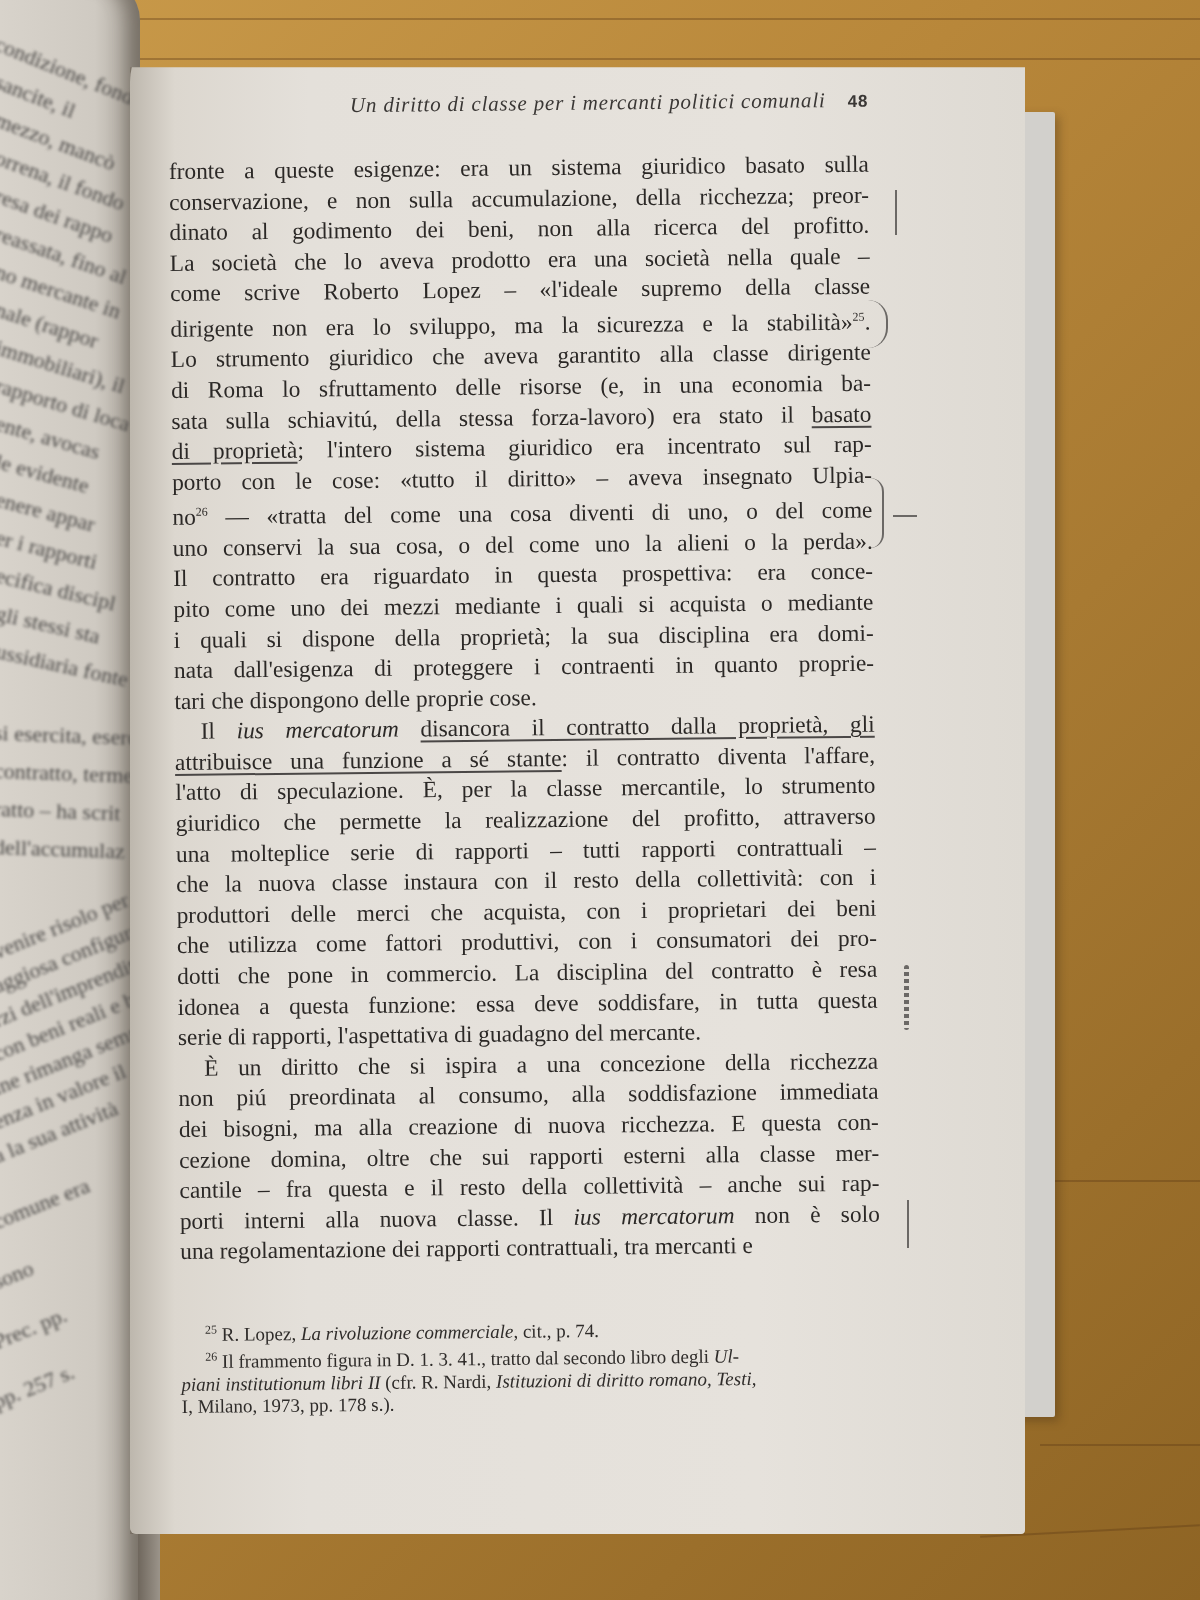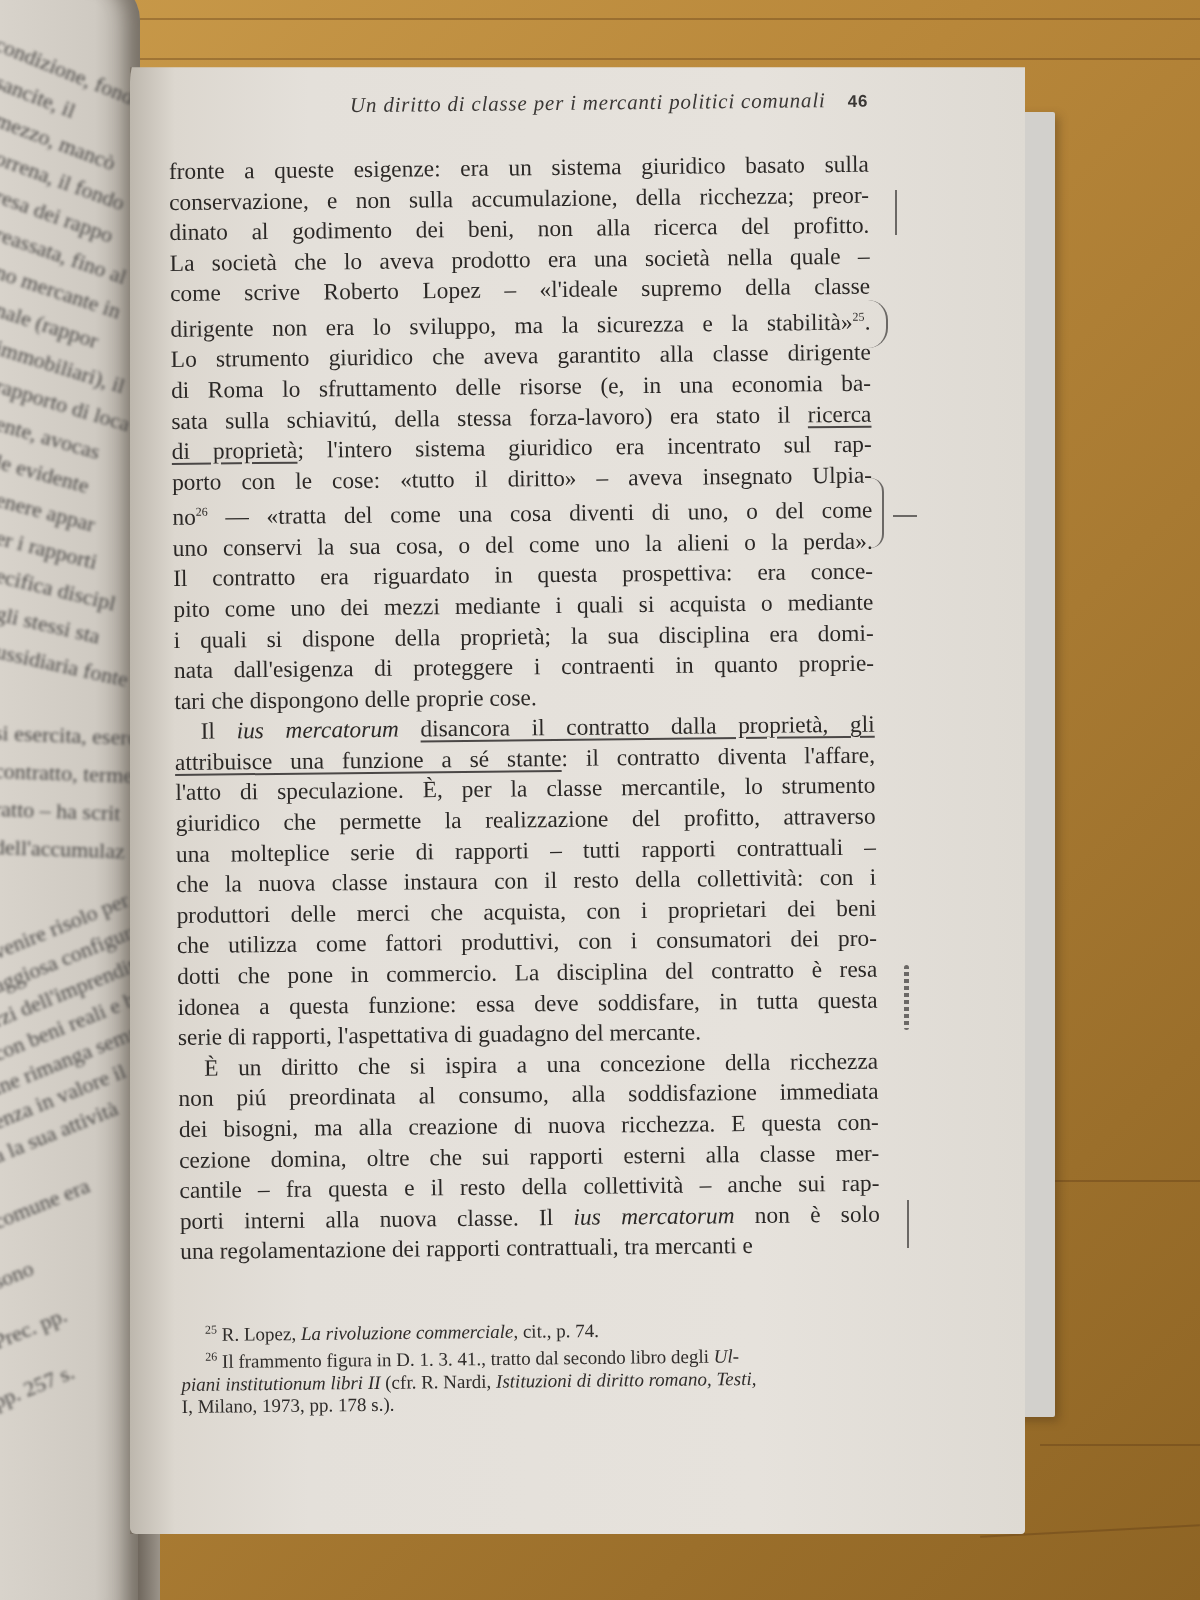--- a/index.html
+++ b/index.html
@@ -129,33 +129,33 @@
 <div class="gutter"></div>
 
 <div class="page-edge"></div>
 
 <div class="page">
 </div>
 
 <div class="page-inner">
   <div class="running-head">
     <span>Un diritto di classe per i mercanti politici comunali</span>
-    <span class="folio">46</span>
+    <span class="folio">48</span>
   </div>
 
   <div class="body-text" id="body-text">
       <span class="line">fronte a queste esigenze: era un sistema giuridico basato sulla</span>
       <span class="line">conservazione, e non sulla accumulazione, della ricchezza; preor-</span>
       <span class="line">dinato al godimento dei beni, non alla ricerca del profitto.</span>
       <span class="line">La società che lo aveva prodotto era una società nella quale –</span>
       <span class="line">come scrive Roberto Lopez – «l'ideale supremo della classe</span>
       <span class="line">dirigente non era lo sviluppo, ma la sicurezza e la stabilità»<span class="sup">25</span>.</span>
       <span class="line">Lo strumento giuridico che aveva garantito alla classe dirigente</span>
       <span class="line">di Roma lo sfruttamento delle risorse (e, in una economia ba-</span>
-      <span class="line">sata sulla schiavitú, della stessa forza-lavoro) era stato il <span class="ul">ricerca</span></span>
+      <span class="line">sata sulla schiavitú, della stessa forza-lavoro) era stato il <span class="ul">basato</span></span>
       <span class="line"><span class="ul">di proprietà</span>; l'intero sistema giuridico era incentrato sul rap-</span>
       <span class="line">porto con le cose: «tutto il diritto» – aveva insegnato Ulpia-</span>
       <span class="line">no<span class="sup">26</span> — «tratta del come una cosa diventi di uno, o del come</span>
       <span class="line">uno conservi la sua cosa, o del come uno la alieni o la perda».</span>
       <span class="line">Il contratto era riguardato in questa prospettiva: era conce-</span>
       <span class="line">pito come uno dei mezzi mediante i quali si acquista o mediante</span>
       <span class="line">i quali si dispone della proprietà; la sua disciplina era domi-</span>
       <span class="line">nata dall'esigenza di proteggere i contraenti in quanto proprie-</span>
       <span class="line last">tari che dispongono delle proprie cose.</span>
       <span class="line indent">Il <em>ius mercatorum</em> <span class="ul">disancora il contratto dalla proprietà, gli</span></span>

